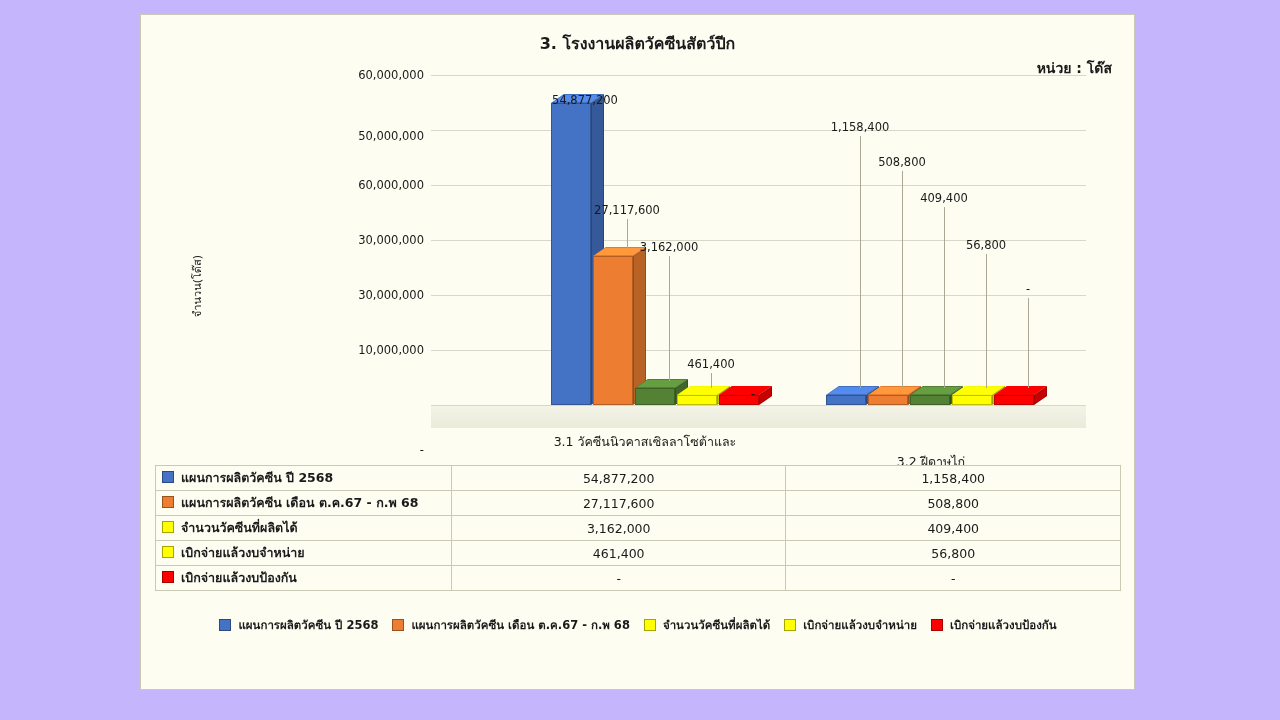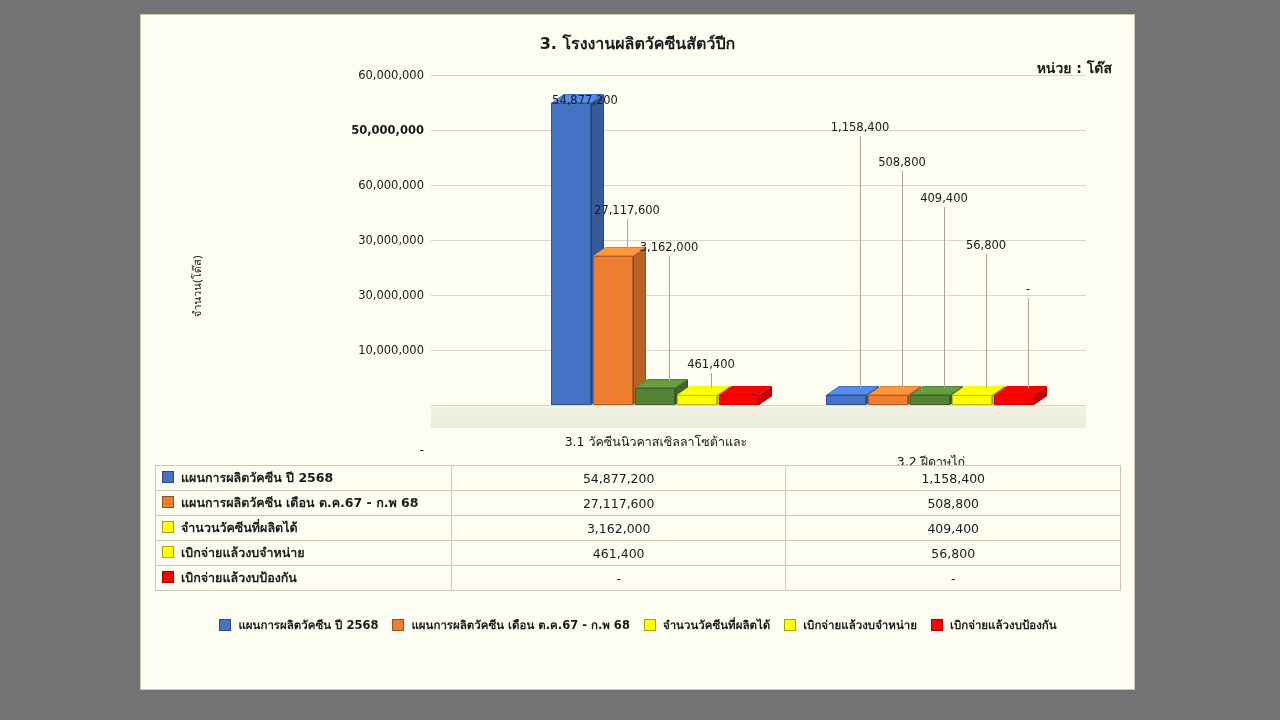--- a/index.html
+++ b/index.html
@@ -4,21 +4,21 @@
 <style>
   html, body {
     margin: 0; padding: 0;
     width: 1280px; height: 720px;
     background: #ffffff;
     font-family: "DejaVu Sans", sans-serif;
   }
   #page {
     position: relative;
     width: 1280px; height: 720px;
-    background: #737373;
+    background: #c4b5fd;
     overflow: hidden;
   }
   .card {
     position: absolute;
     left: 140px; top: 14px;
     width: 995px; height: 676px;
     background: #fdfdf2;
     border: 1px solid #c9c9b4;
     box-sizing: border-box;
   }
@@ -209,21 +209,21 @@
         <div class="ytick" style="top: 375px;">-</div>
         <div class="gridline" style="top: 275px;"></div>
         <div class="ytick" style="top: 275px;">10,000,000</div>
         <div class="gridline" style="top: 220px;"></div>
         <div class="ytick" style="top: 220px;">30,000,000</div>
         <div class="gridline" style="top: 165px;"></div>
         <div class="ytick" style="top: 165px;">30,000,000</div>
         <div class="gridline" style="top: 110px;"></div>
         <div class="ytick" style="top: 110px;">60,000,000</div>
         <div class="gridline" style="top: 55px;"></div>
-        <div class="ytick" style="top: 55px; font-weight: bold;">50,000,000</div>
+        <div class="ytick" style="top: 61px;">50,000,000</div>
         <div class="gridline" style="top: 0px;"></div>
         <div class="ytick" style="top: 0px;">60,000,000</div>
         <div class="bar" style="left: 120px; width: 40px; height: 301.825px;">
           <div class="front" style="background: rgb(68, 114, 196);"></div>
           <div class="top" style="background: rgb(68, 114, 196);"></div>
           <div class="side" style="background: rgb(68, 114, 196);"></div>
         </div>
         <div class="dlabel" style="left: 154px; top: 18px;">54,877,200</div>
         <div class="leader" style="left: 154px; top: 34px; height: 0px;"></div>
         <div class="bar" style="left: 395px; width: 40px; height: 10px;">
@@ -282,21 +282,21 @@
         </div>
         <div class="dlabel" style="left: 322px; top: 312px;">-</div>
         <div class="leader" style="left: 322px; top: 328px; height: 0px;"></div>
         <div class="bar" style="left: 563px; width: 40px; height: 10px;">
           <div class="front" style="background: rgb(255, 0, 0);"></div>
           <div class="top" style="background: rgb(255, 0, 0);"></div>
           <div class="side" style="background: rgb(255, 0, 0);"></div>
         </div>
         <div class="dlabel" style="left: 597px; top: 207px;">-</div>
         <div class="leader" style="left: 597px; top: 223px; height: 90px;"></div>
-        <div class="catlabel" style="left: 95px; width: 260px; top: 358px; text-align: center;">
+        <div class="catlabel" style="left: 84px; width: 260px; top: 358px; text-align: center;">
           <div>3.1 วัคซีนนิวคาสเซิลลาโซต้าและ</div>
         </div>
         <div class="catlabel" style="left: 370px; width: 260px; top: 358px; margin-top: 20px;">
           <div>3.2 ฝีดาษไก่</div>
         </div>
       </div>
 
     <table class="datatable">
       <tbody id="table-body">
           <tr>

